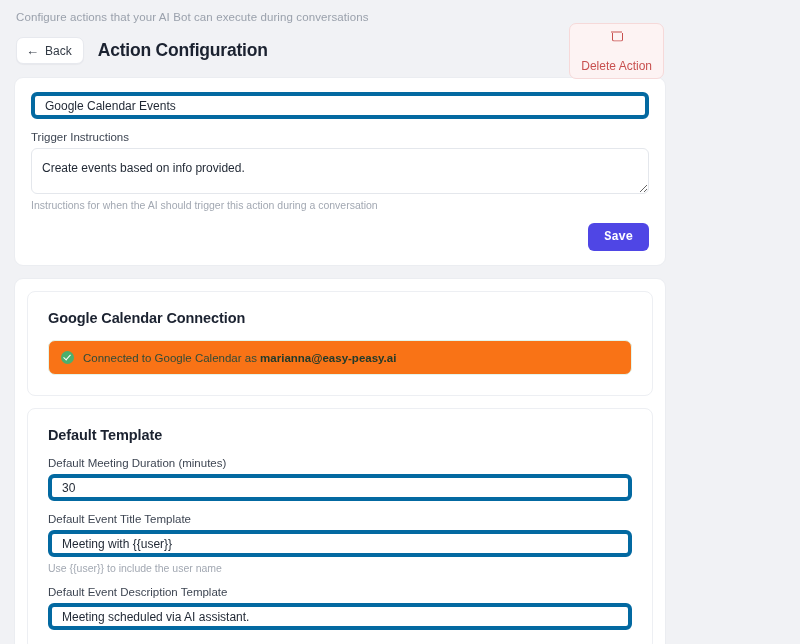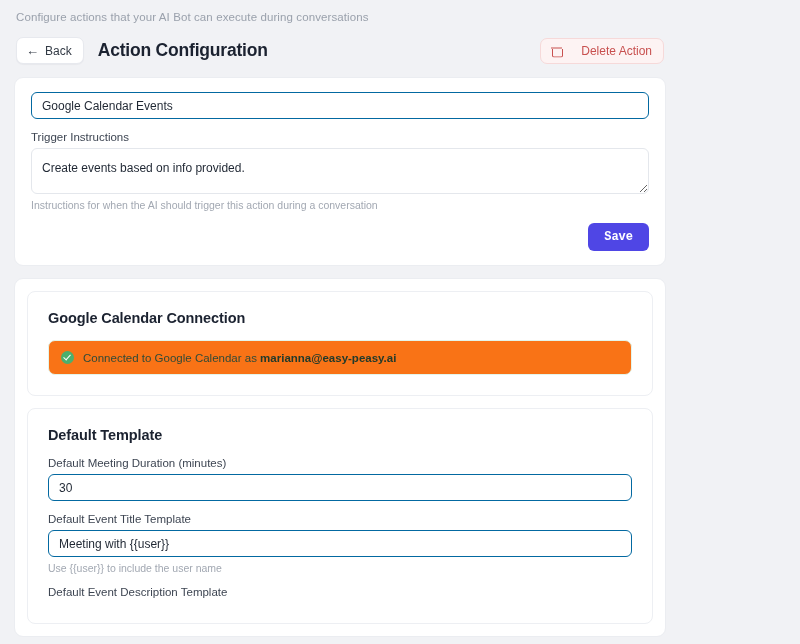--- a/index.html
+++ b/index.html
@@ -76,20 +76,21 @@
     align-items: center;
     gap: 20px;
     background: #fdf3f3;
     border: 1px solid #f6d9d9;
     border-radius: 7px;
     padding: 6px 11px;
     font-size: 12px;
     color: #c8504f;
     cursor: pointer;
     line-height: 1;
+    flex-direction: column;
   }
   .trash {
     width: 9px; height: 10px;
     position: relative;
     display: inline-block;
     transform: translateY(.5px);
   }
   .trash:before {
     content: "";
     position: absolute;
@@ -142,21 +143,21 @@
     display: block;
     margin-bottom: 5px;
   }
 
   .field { margin-bottom: 12px; }
   .field:last-child { margin-bottom: 0; }
 
   .text-input {
     width: 100%;
     height: 27px;
-    border: 1px solid #0369a1;
+    border: 4px solid #0369a1;
     border-radius: 6px;
     background: #fff;
     font-family: "Liberation Sans", sans-serif;
     font-size: 12px;
     color: #1f2733;
     padding: 0 10px;
     outline: none;
     display: block;
   }
 
@@ -290,18 +291,19 @@
       </div>
 
       <div class="field">
         <label class="field-label">Default Event Title Template</label>
         <input class="text-input" type="text" value="Meeting with {{user}}" style="">
         <div class="helper">Use {{user}} to include the user name</div>
       </div>
 
       <div class="field">
         <label class="field-label">Default Event Description Template</label>
+        <input class="text-input" type="text" value="Meeting scheduled via AI assistant." style="">
       </div>
 
     </div>
 
   </div>
 </div>
 
 </body></html>

